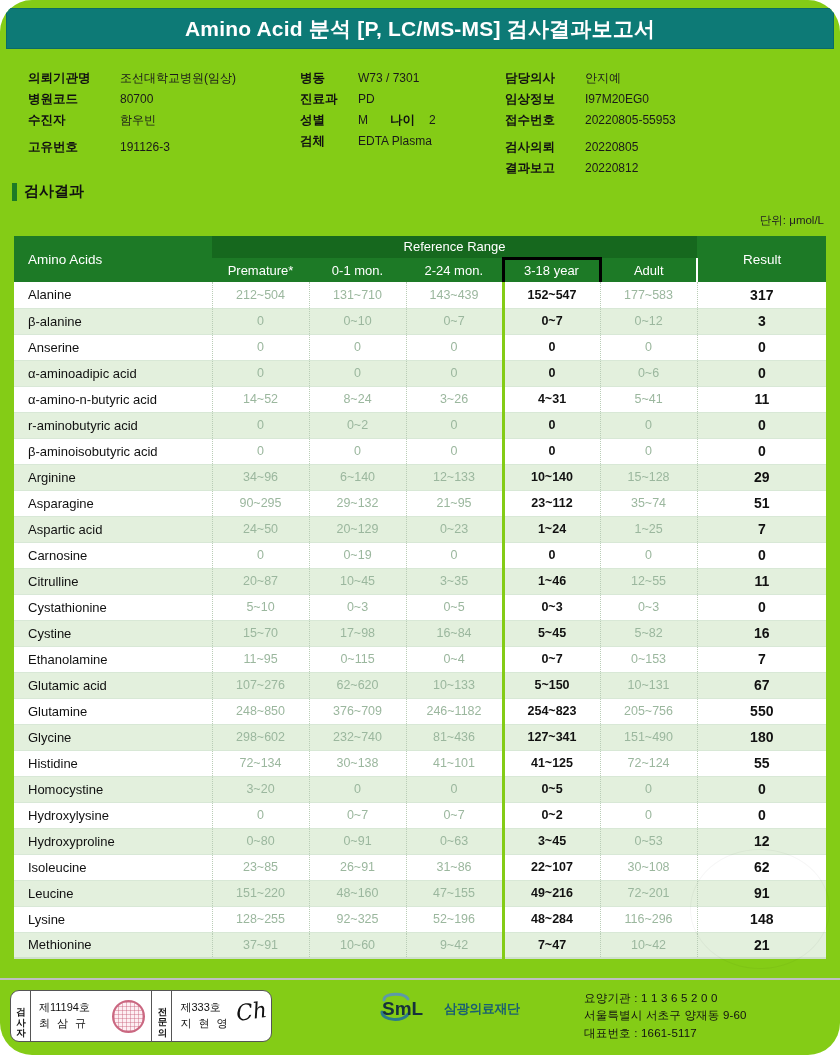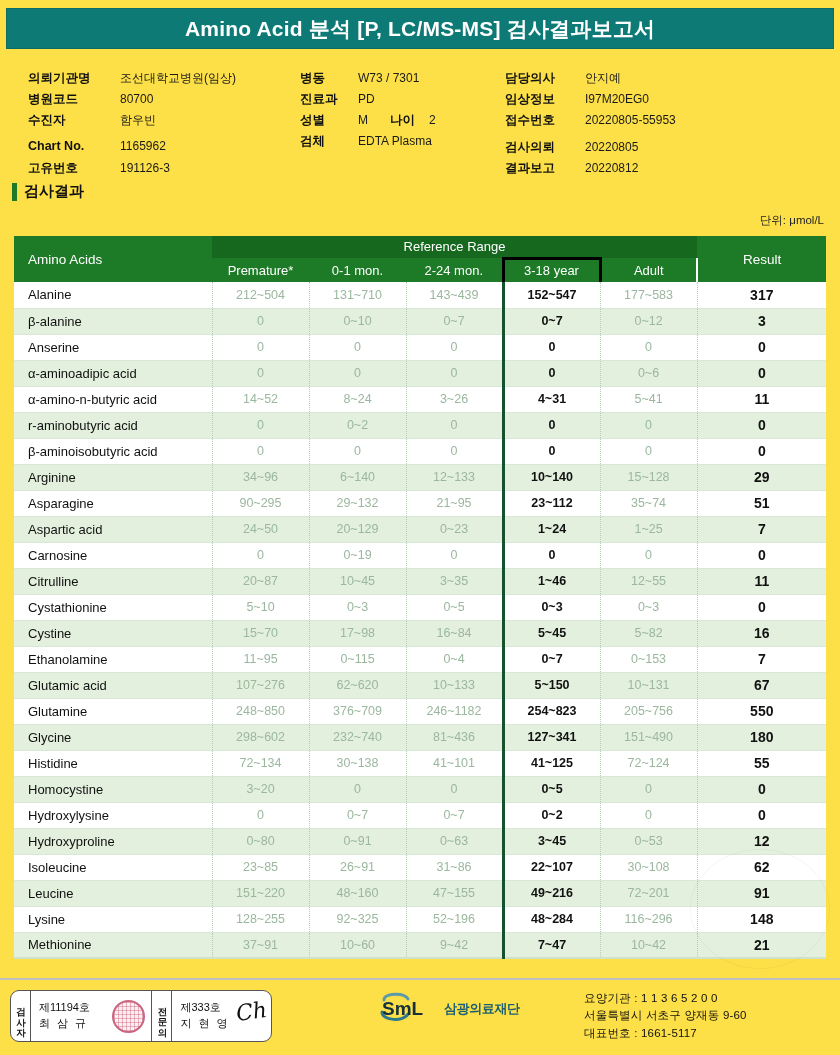--- a/index.html
+++ b/index.html
@@ -6,22 +6,23 @@
   html, body {
     margin: 0; padding: 0;
     width: 840px; height: 1055px;
     background: #ffffff;
     font-family: "Liberation Sans", "DejaVu Sans", sans-serif;
     -webkit-font-smoothing: antialiased;
   }
   .page {
     position: relative;
     width: 840px; height: 1055px;
-    background: #fde047;
+    background: #84cc16;
     overflow: hidden;
+    border-radius: 32px;
   }
 
   
   .titlebar {
     position: absolute;
     left: 6px; top: 8px;
     width: 828px; height: 41px;
     background: #0d7a76;
     border: 1px solid #0a6b67;
     display: flex; align-items: center; justify-content: center;
@@ -139,21 +140,21 @@
   }
   .th-sub.last { border-right: 2px solid #ffffff; }
 
   
   .hl-head {
     border-left: 3px solid #000000 !important;
     border-right: 3px solid #000000 !important;
     border-top: 3px solid #000000 !important;
   }
   .hl-cell {
-    border-left: 3px solid #14532d;
+    border-left: 3px solid #84cc16;
     border-right: 3px solid #000000;
     color: #111 !important;
     font-weight: bold;
   }
   tr.lastrow .hl-cell { border-bottom: 3px solid #000000; }
 
   .res tbody td {
     height: 26px;
     font-size: 12.5px;
     color: #9bb79e;
@@ -295,24 +296,20 @@
         </div>
         <div class="irow">
           <span class="lbl">병원코드</span>
           <span class="val">80700</span>
         </div>
         <div class="irow">
           <span class="lbl">수진자</span>
           <span class="val">함우빈</span>
         </div>
         <div class="gap"></div>
-        <div class="irow">
-          <span class="lbl">Chart No.</span>
-          <span class="val">1165962</span>
-        </div>
         <div class="irow">
           <span class="lbl">고유번호</span>
           <span class="val">191126-3</span>
         </div>
       </div>
     <div class="info-col c2">
         <div class="irow">
           <span class="lbl">병동</span>
           <span class="val">W73 / 7301</span>
         </div>

